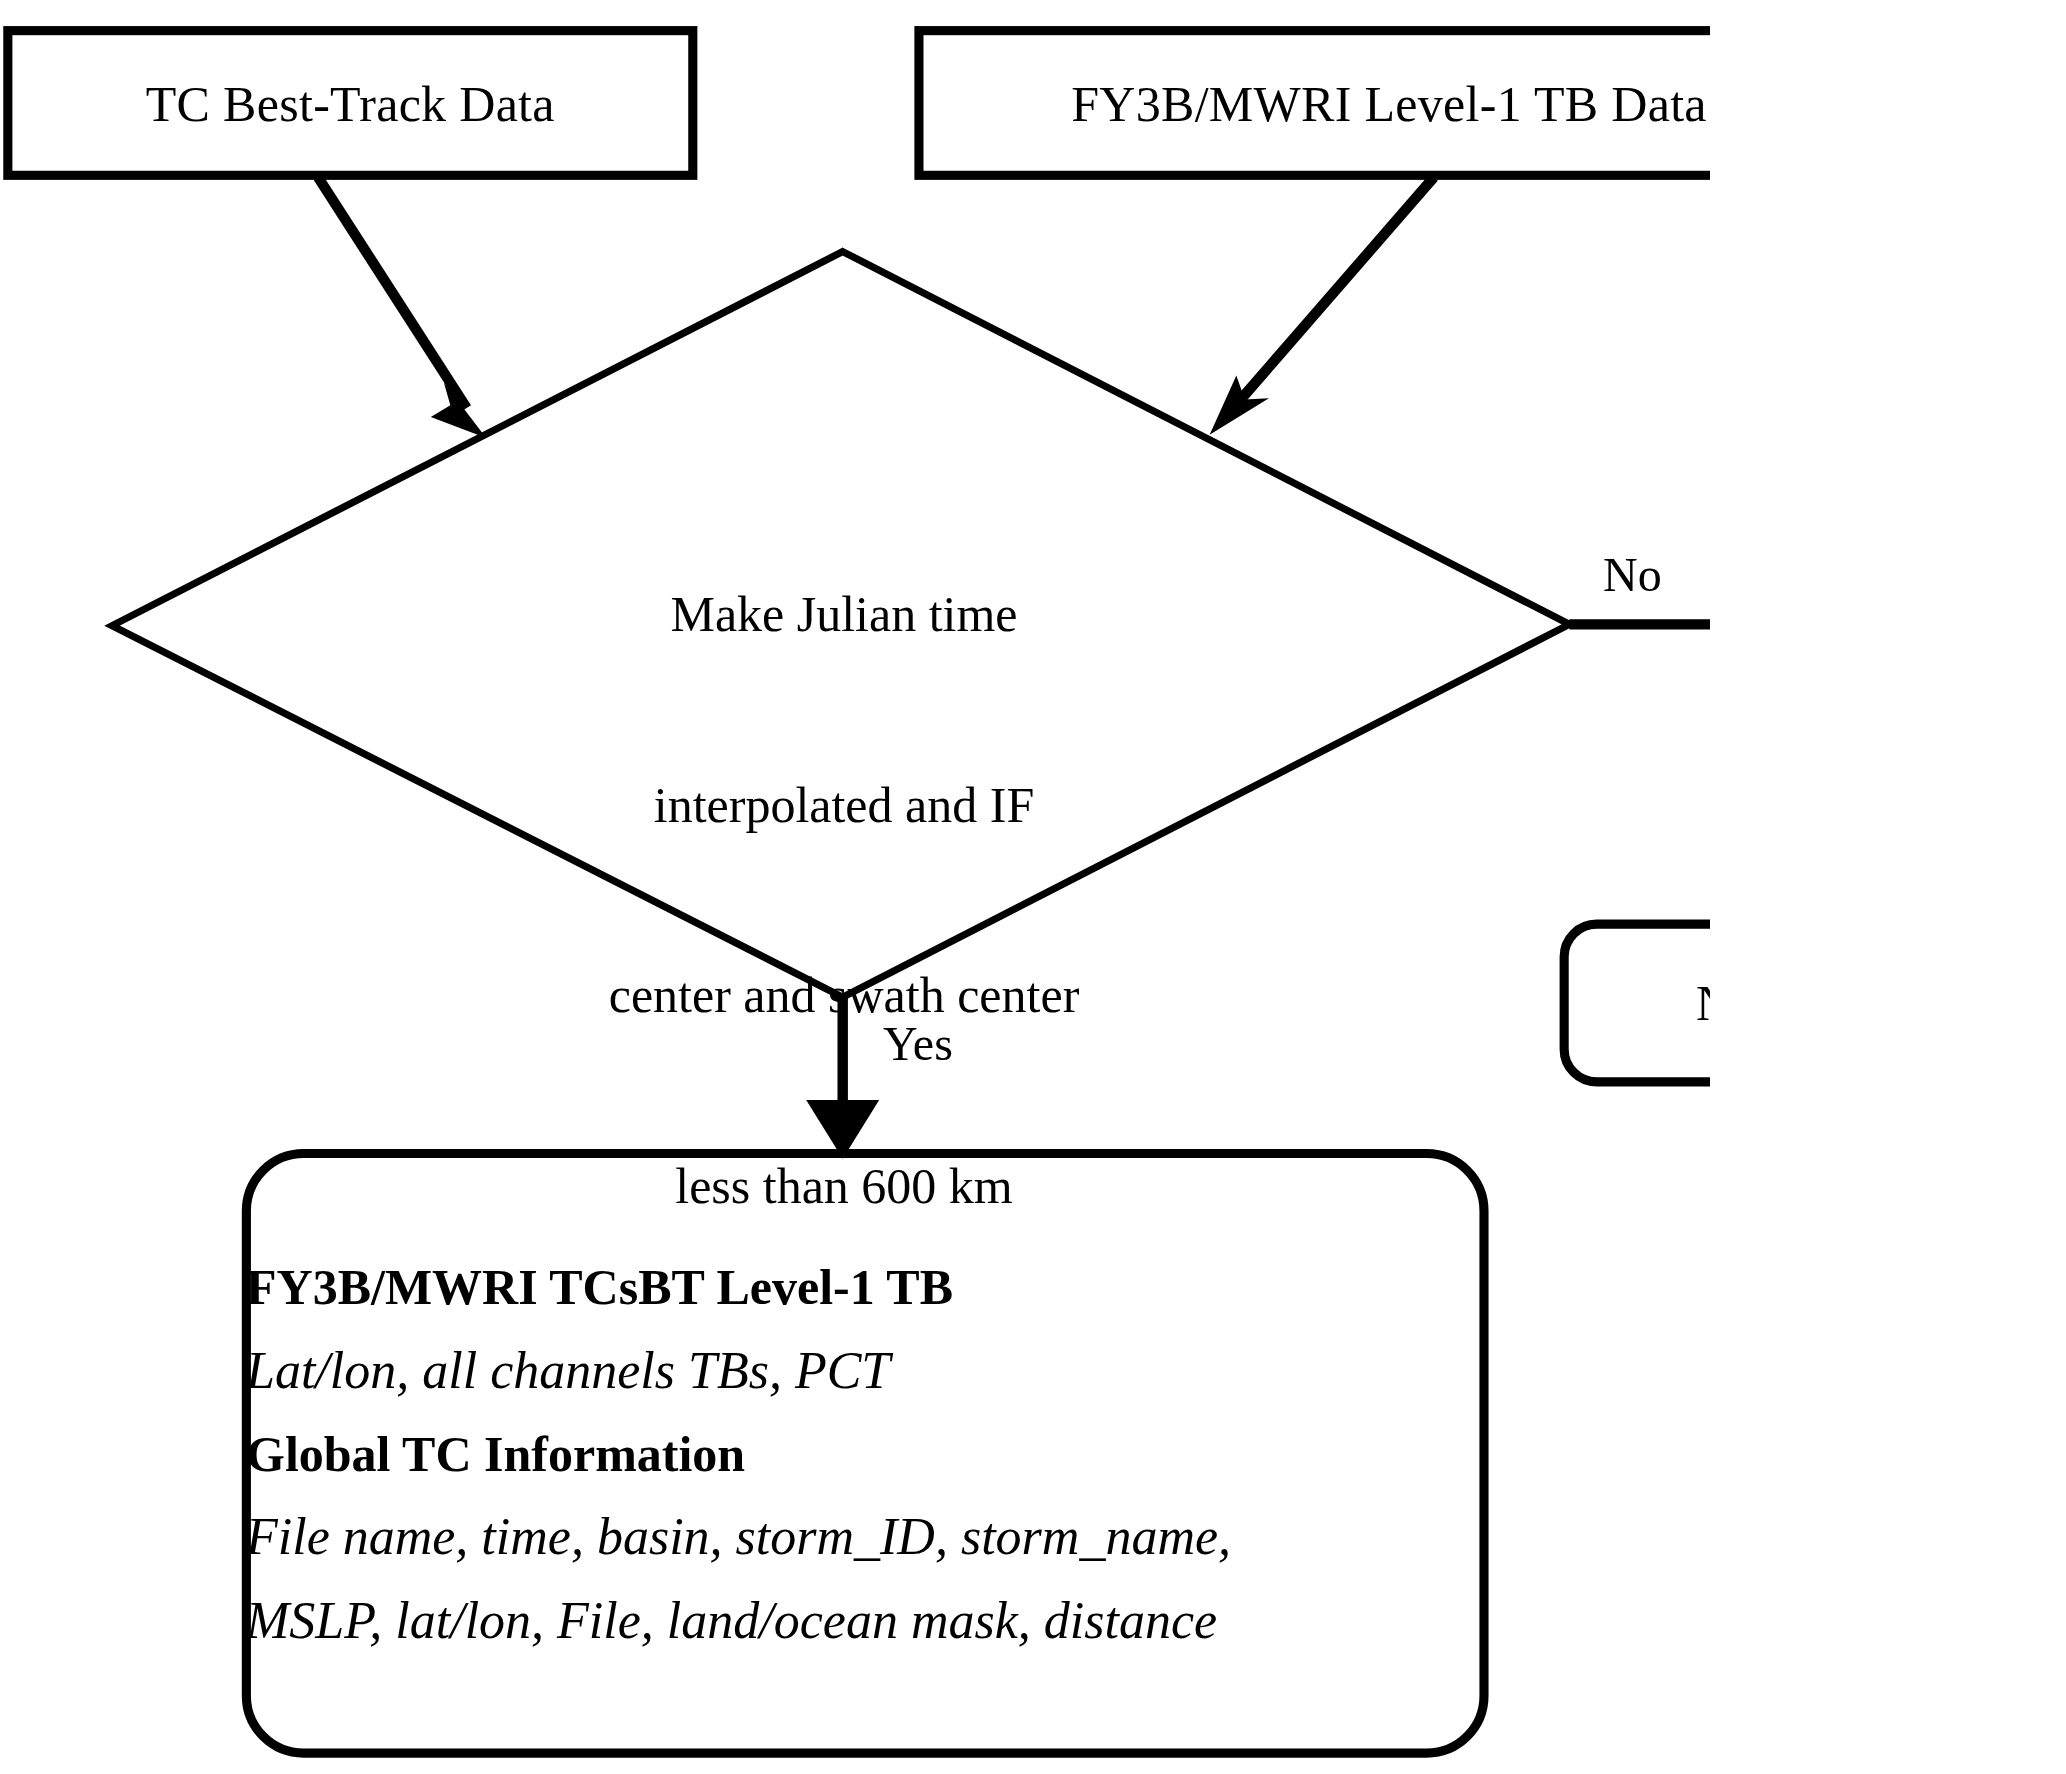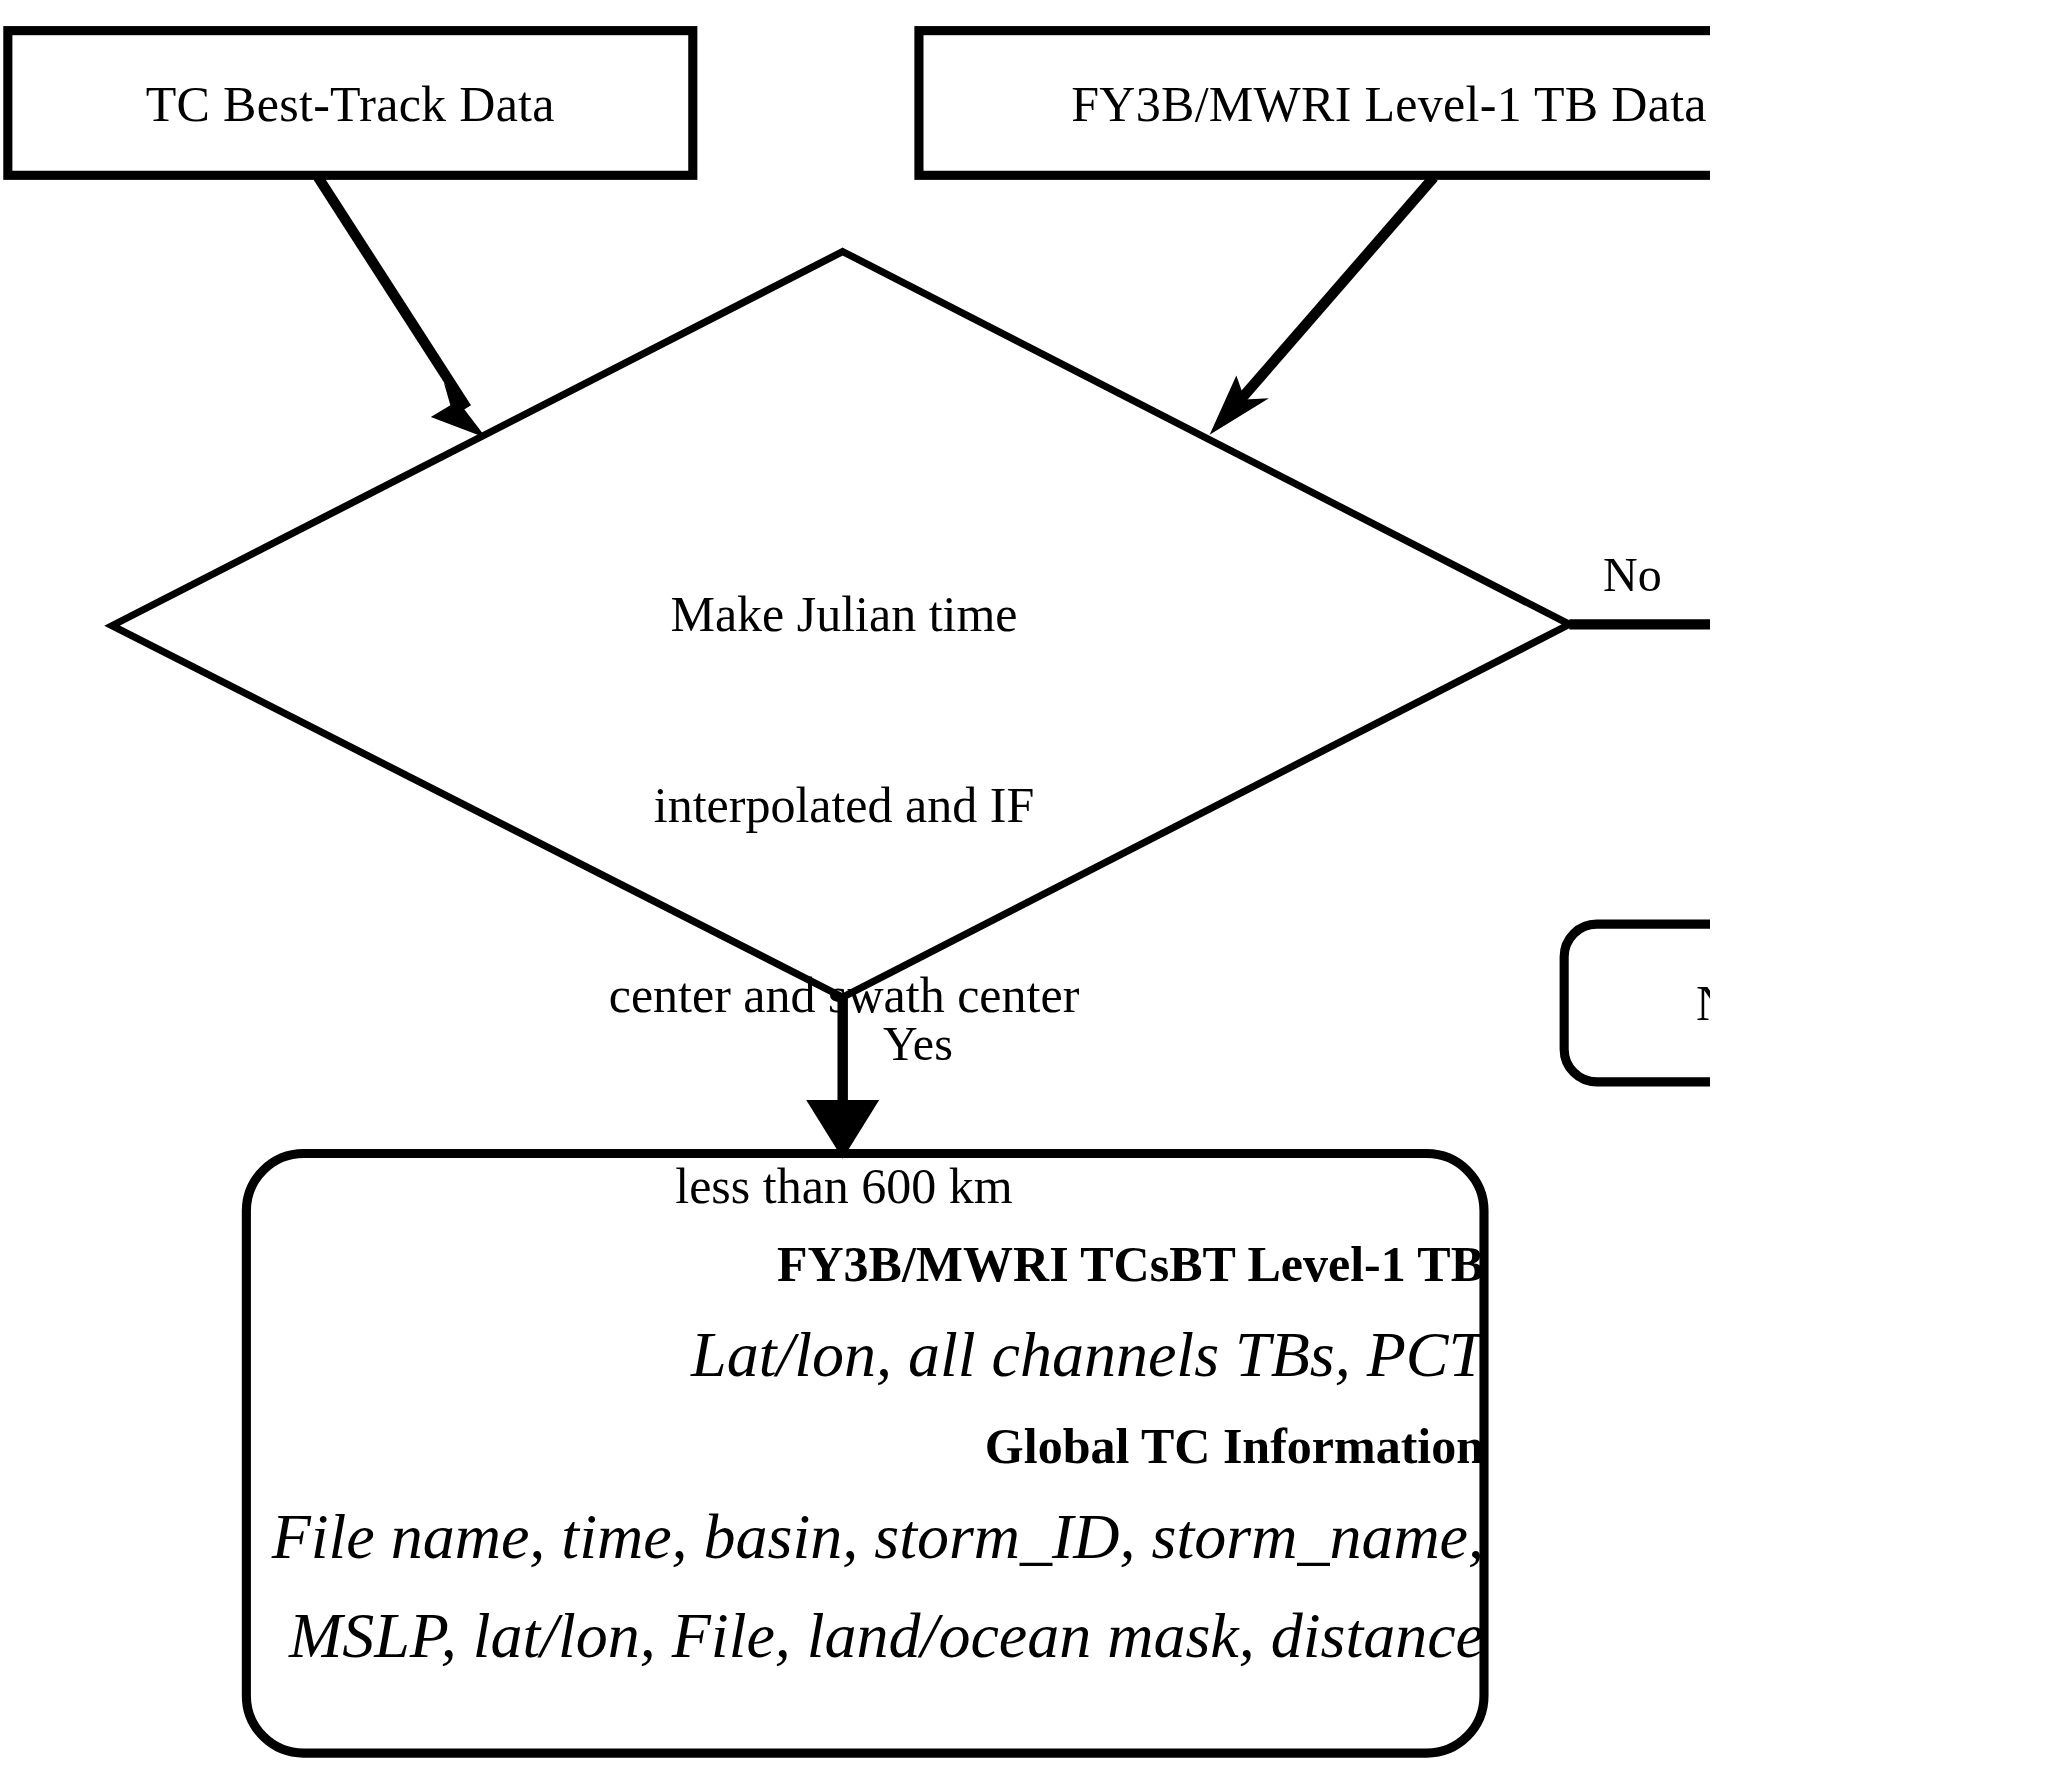--- a/index.html
+++ b/index.html
@@ -110,37 +110,37 @@
   }
 
   #output-block {
     position: absolute;
     left: 246px;
     top: 1154px;
     width: 1238px;
     height: 600px;
     display: flex;
     flex-direction: column;
-    align-items: flex-end;
+    align-items: flex-start;
     justify-content: center;
     gap: 0;
   }
   #output-block .ln {
     text-align: center;
     white-space: pre;
     color: #000000;
   }
   .ln-b {
     font-weight: bold;
     font-size: 50px;
     padding: 12.4px 0;
   }
   .ln-i {
     font-style: italic;
-    font-size: 64px;
+    font-size: 52px;
     padding: 12.4px 0;
   }
 </style>
 </head>
 <body>
 
 <div id="canvas">
 
   <svg class="flow" viewBox="0 0 3170 2722">
 

